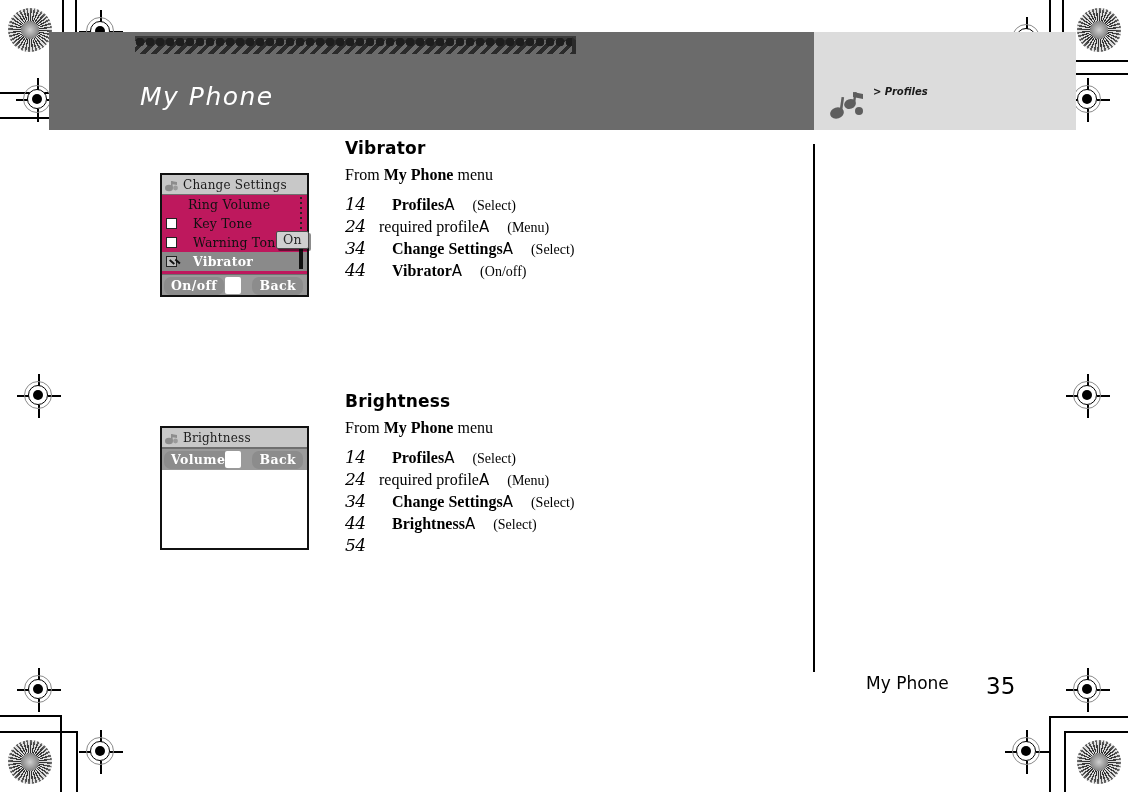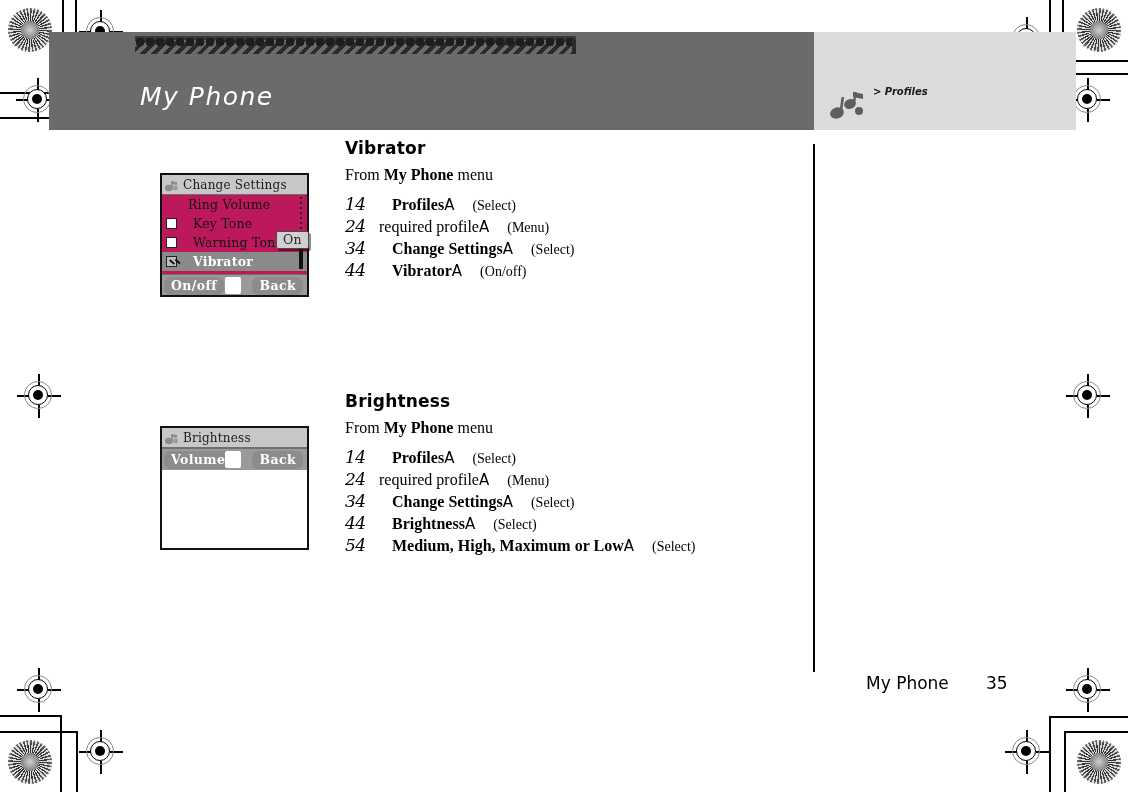--- a/index.html
+++ b/index.html
@@ -369,21 +369,21 @@
     left: 866px; top: 673px;
     font-family: "DejaVu Sans", sans-serif;
     font-size: 17px;
     color: #000;
     white-space: nowrap;
   }
   #footer-page {
     position: absolute;
     left: 986px; top: 673px;
     font-family: "DejaVu Sans", sans-serif;
-    font-size: 17px;
+    font-size: 23px;
     color: #000;
   }
 </style>
 </head>
 <body>
 
 <div class="crop" style="left:0;   top:92px;  width:62px;  height:2px;"></div>
 <div class="crop" style="left:0;   top:117px; width:50px;  height:2px;"></div>
 <div class="crop" style="left:75px; top:0;    width:2px;   height:63px;"></div>
 <div class="crop" style="left:62px; top:0;    width:2px;   height:48px;"></div>
@@ -609,21 +609,20 @@
   <div class="step">
     <span class="num"><span>3</span><span>4</span></span>
     <span class="body"><b>Change Settings</b><span class="arrow">A</span><span class="paren">(Select)</span></span>
   </div>
   <div class="step">
     <span class="num"><span>4</span><span>4</span></span>
     <span class="body"><b>Brightness</b><span class="arrow">A</span><span class="paren">(Select)</span></span>
   </div>
   <div class="step">
     <span class="num"><span>5</span><span>4</span></span>
-    <span class="body"><b>Medium, High, Maximum or Low</b><span class="arrow">A</span><span class="paren">(Select)</span></span>
   </div>
 </div>
 
 <div class="phone" style="left:160px; top:426px;">
   <div class="titlebar">
     <span class="t-icon">
       <svg viewBox="0 0 16 14" width="16" height="14">
         <ellipse cx="5" cy="9" rx="4" ry="3.2" fill="#8d8d8d"></ellipse>
         <rect x="7" y="2" width="1.6" height="7" fill="#8d8d8d"></rect>
         <path d="M7 2 L13 3 L13 6 L7 5 Z" fill="#8d8d8d"></path>

